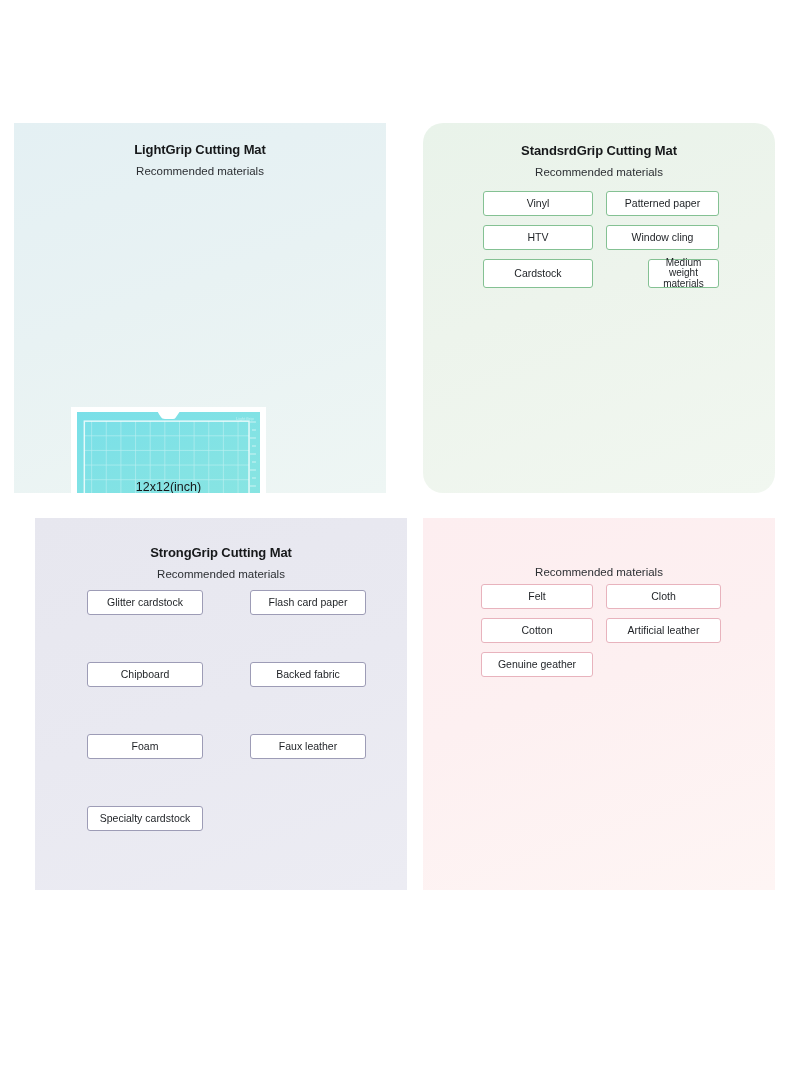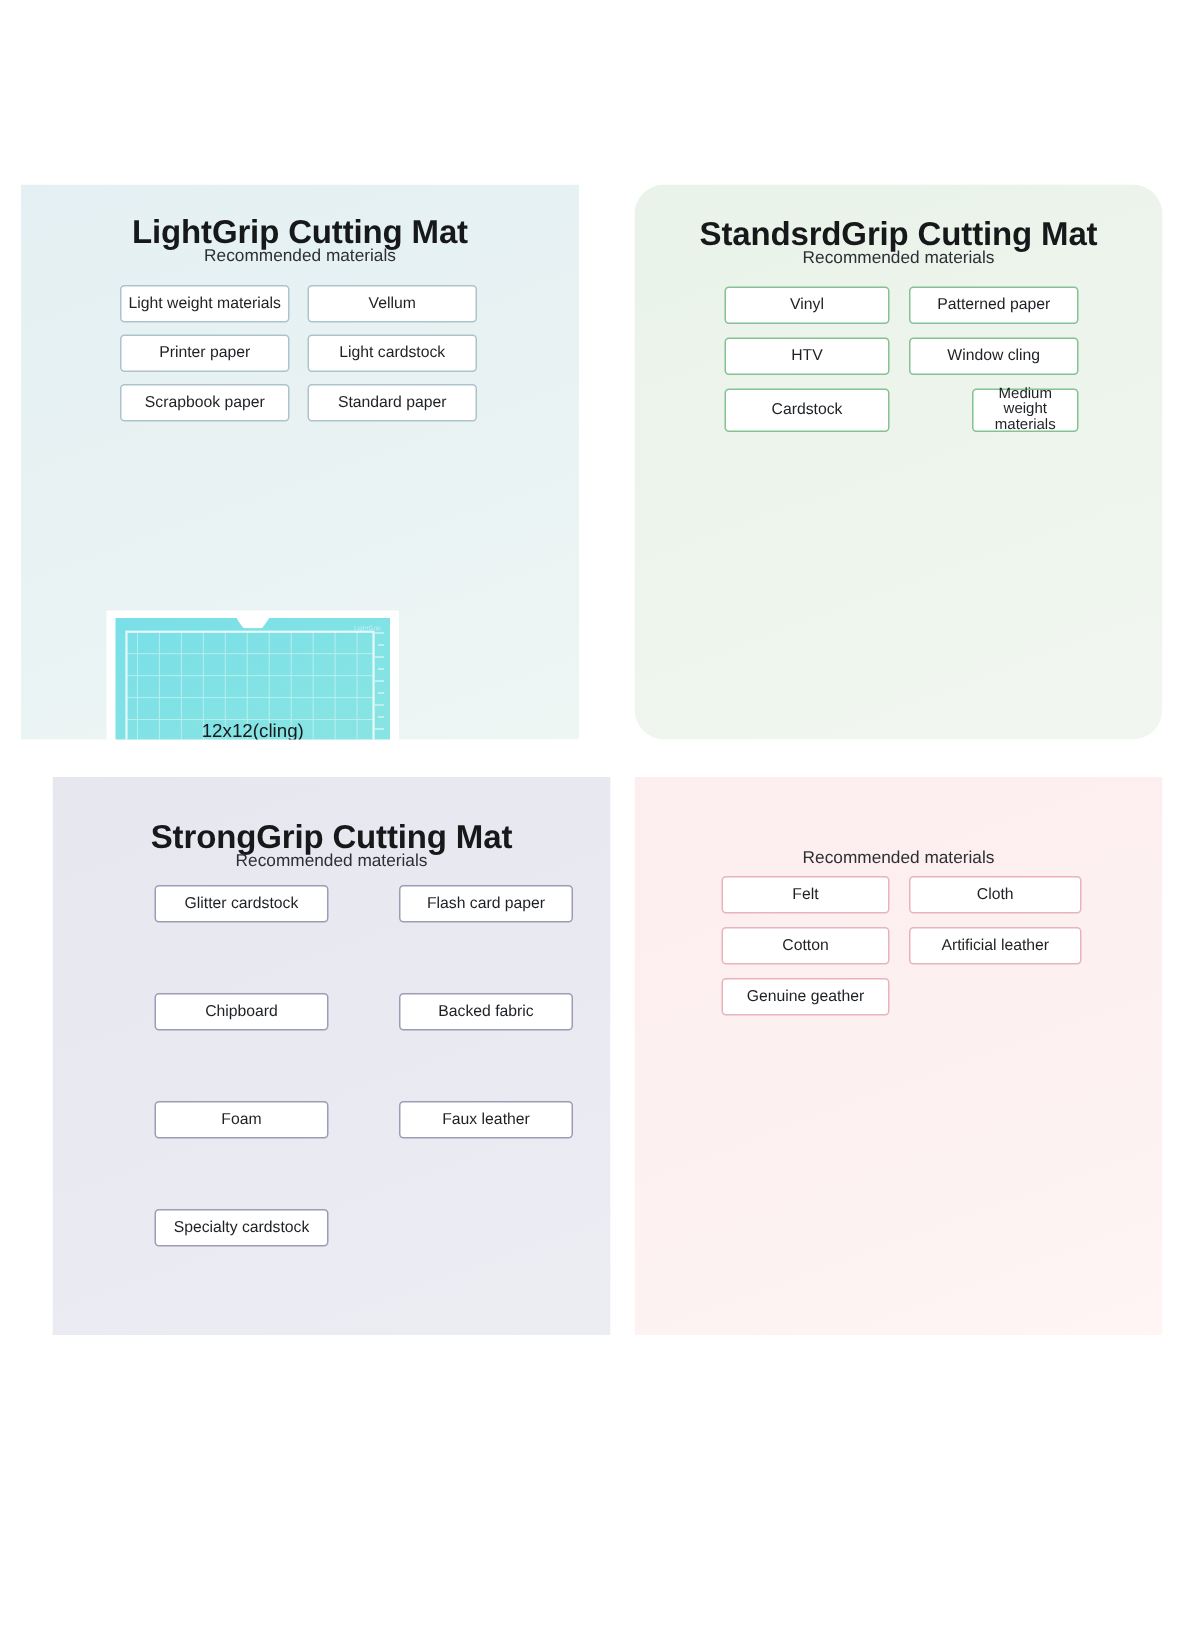--- a/index.html
+++ b/index.html
@@ -53,21 +53,21 @@
   #panel-fabric .panel-inner {
     background: linear-gradient(160deg, #fdeef0 0%, #fdf0f1 45%, #fef5f4 100%);
   }
 
   
   .panel-title {
     position: absolute;
     left: 0;
     width: 100%;
     text-align: center;
-    font-size: 22px;
+    font-size: 13px;
     font-weight: bold;
     color: #16181a;
     letter-spacing: -0.1px;
     white-space: nowrap;
   }
   .panel-subtitle {
     position: absolute;
     left: 0;
     width: 100%;
     text-align: center;
@@ -119,21 +119,21 @@
   #panel-light .chip { border-color: #adc3cc; }
 
   #panel-standard .chips {
     left: 60px; top: 68px;
     --c1: 110px; --c2: 113px; --cgap: 13px; --rgap: 9px;
   }
   #panel-standard .chip { border-color: #84c193; }
   #panel-standard .chip.tall { height: 29px; }
 
   #panel-strong .chips {
-    left: 68px; top: 72px; gap: 47px;
+    left: 52px; top: 72px; gap: 47px;
     --c1: 116px; --c2: 116px; --cgap: 14px; --rgap: 9px;
   }
   #panel-strong .chip { border-color: #9d9cb6; }
 
   #panel-fabric .chips {
     left: 58px; top: 66px;
     --c1: 112px; --c2: 115px; --cgap: 13px; --rgap: 9px;
   }
   #panel-fabric .chip { border-color: #e8b3bd; }
 
@@ -204,28 +204,20 @@
 </head>
 <body>
 
 <div id="sheet">
 
   <div class="panel" id="panel-light">
     <div class="panel-inner">
       <div class="panel-title">LightGrip Cutting Mat</div>
       <div class="panel-subtitle">Recommended materials</div>
 
-      <div class="chips">
-        <div class="chip">Light weight materials</div>
-        <div class="chip">Vellum</div>
-        <div class="chip">Printer paper</div>
-        <div class="chip">Light cardstock</div>
-        <div class="chip">Scrapbook paper</div>
-        <div class="chip">Standard paper</div>
-      </div>
 
       <div class="mat-wrap" id="mat-light-wrap">
         <div class="mat-frame"></div>
         <div class="mat">
           <svg class="mat-grid" viewBox="0 0 100 100" preserveAspectRatio="none">
             <g stroke="#ffffff" stroke-width="0.35" opacity="0.45">
               <line x1="8" y1="5" x2="8" y2="95"></line>
                 <line x1="16" y1="5" x2="16" y2="95"></line>
               <line x1="24" y1="5" x2="24" y2="95"></line>
                 <line x1="32" y1="5" x2="32" y2="95"></line>
@@ -275,21 +267,21 @@
               <line y1="154" x1="0" y2="154" x2="6"></line>
                 <line y1="162" x1="2" y2="162" x2="6"></line>
               <line y1="170" x1="0" y2="170" x2="6"></line>
                 <line y1="178" x1="2" y2="178" x2="6"></line>
               <line y1="186" x1="0" y2="186" x2="6"></line>
             </g>
           </svg>
           <div class="mat-tab"></div>
           <div class="mat-brand tr">LightGrip</div>
 
-          <div class="mat-size">12x12(cling)</div>
+          <div class="mat-size">12x12(inch)</div>
         </div>
       </div>
     </div>
   </div>
 
   <div class="panel" id="panel-standard">
     <div class="panel-inner">
       <div class="panel-title">StandsrdGrip Cutting Mat</div>
       <div class="panel-subtitle">Recommended materials</div>
 

